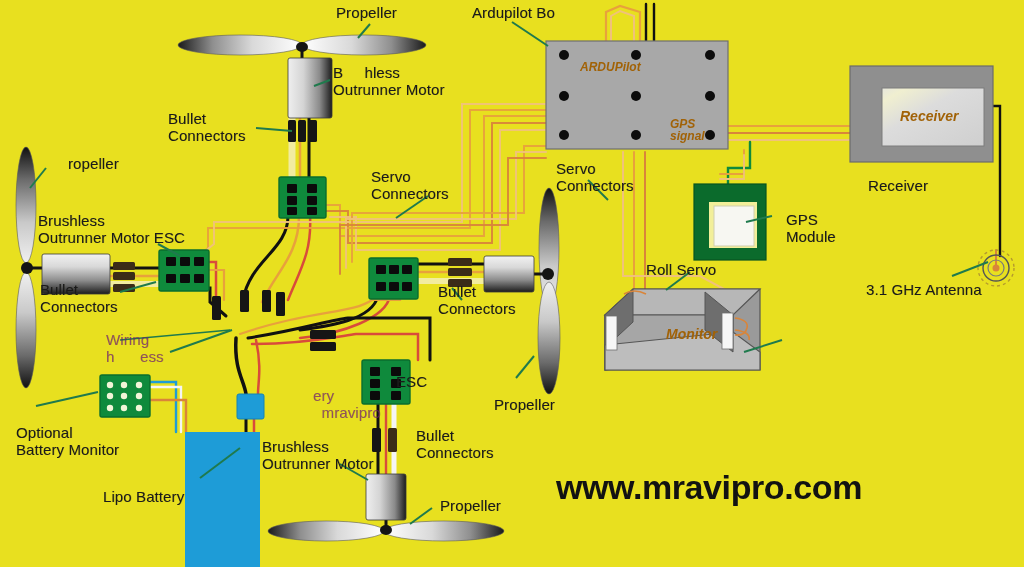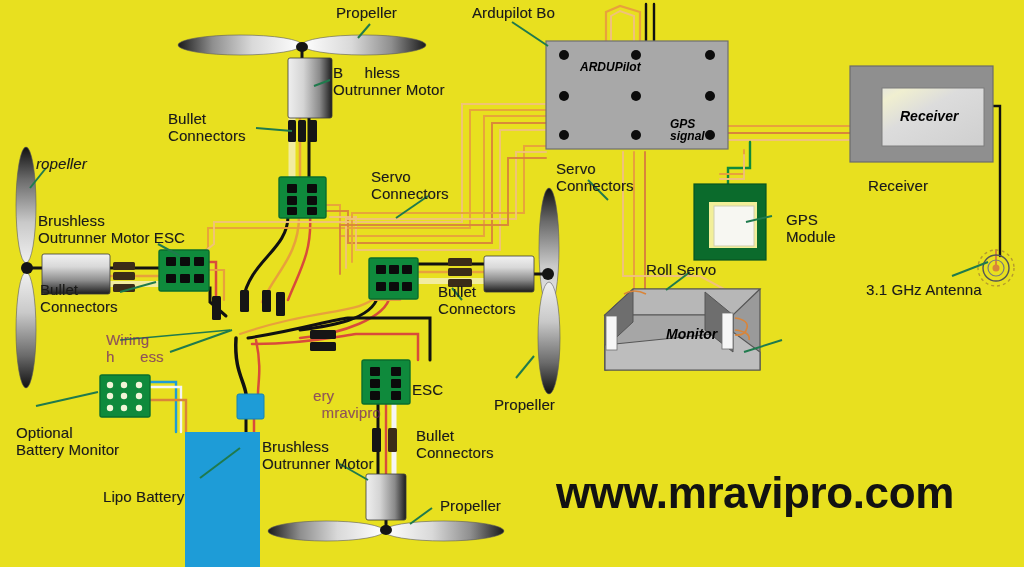--- a/index.html
+++ b/index.html
@@ -17,32 +17,32 @@
     font-size:15px;
     line-height:17px;
     white-space:pre;
     letter-spacing:0.1px;
     text-shadow:0.5px 0 0 rgba(60,60,40,.35);
   }
   .lbl.faded{color:#701a75;opacity:.72;}
   .watermark{
     position:absolute;
     left:556px;top:468px;
-    font-size:44px;
+    font-size:34px;
     font-weight:bold;
     color:#121212;
     letter-spacing:-0.4px;
     font-family:"Liberation Sans",sans-serif;
   }
   .brdlbl{
     position:absolute;
     font-style:italic;
     font-weight:bold;
     font-size:12px;
-    color:#000000;
+    color:#a16207;
     white-space:pre;
     font-family:"Liberation Sans",sans-serif;
   }
 </style>
 </head>
 <body>
 
 <div id="stage">
 
 <svg width="1024" height="567" viewBox="0 0 1024 567">
@@ -381,39 +381,39 @@
   </g>
 </svg>
 
 <div id="labels">
       <div class="lbl" style="left: 336px; top: 4px;">Propeller</div>
       <div class="lbl" style="left: 456px; top: 4px; margin-left: 16px;">Ardupilot Bo</div>
       <div class="lbl" style="left: 333px; top: 64px;">B     hless
 Outrunner Motor</div>
       <div class="lbl" style="left: 168px; top: 110px;">Bullet
 Connectors</div>
-      <div class="lbl" style="left: 36px; top: 155px; font-style: italic;">ropeller</div>
+      <div class="lbl" style="left: 68px; top: 155px;">ropeller</div>
       <div class="lbl" style="left: 371px; top: 168px;">Servo
 Connectors</div>
       <div class="lbl" style="left: 556px; top: 160px;">Servo
 Connectors</div>
       <div class="lbl" style="left: 868px; top: 177px;">Receiver</div>
       <div class="lbl" style="left: 786px; top: 211px;">GPS
 Module</div>
       <div class="lbl" style="left: 38px; top: 212px;">Brushless
 Outrunner Motor ESC</div>
       <div class="lbl" style="left: 866px; top: 281px;">3.1 GHz Antenna</div>
       <div class="lbl" style="left: 646px; top: 261px;">Roll Servo</div>
       <div class="lbl" style="left: 40px; top: 281px;">Bullet
 Connectors</div>
       <div class="lbl" style="left: 438px; top: 283px;">Bullet
 Connectors</div>
       <div class="lbl faded" style="left: 106px; top: 331px;">Wiring
 h      ess</div>
-      <div class="lbl" style="left: 412px; top: 373px; margin-top: 8px;">ESC</div>
+      <div class="lbl" style="left: 396px; top: 373px;">ESC</div>
       <div class="lbl" style="left: 494px; top: 396px;">Propeller</div>
       <div class="lbl faded" style="left: 313px; top: 387px;">ery
   mravipro</div>
       <div class="lbl" style="left: 16px; top: 424px;">Optional
 Battery Monitor</div>
       <div class="lbl" style="left: 262px; top: 438px;">Brushless
 Outrunner Motor</div>
       <div class="lbl" style="left: 416px; top: 427px;">Bullet
 Connectors</div>
       <div class="lbl" style="left: 80px; top: 488px; margin-left: 23px;">Lipo Battery</div>

